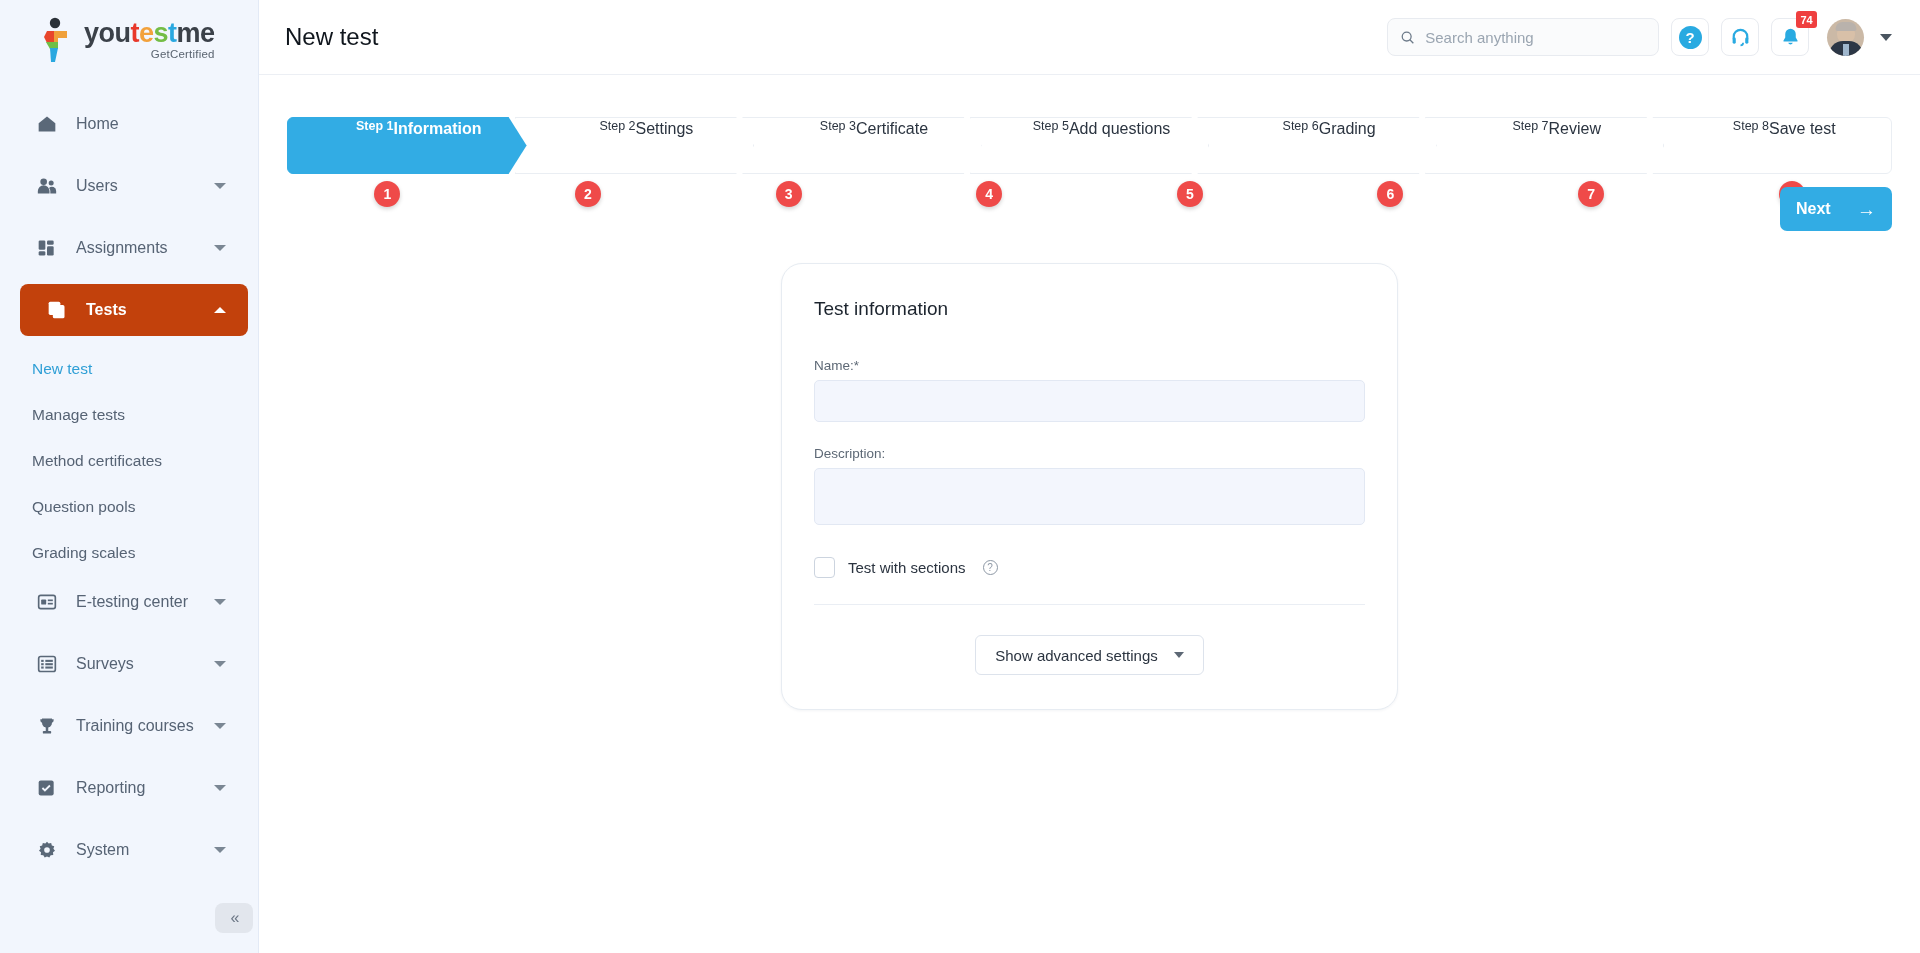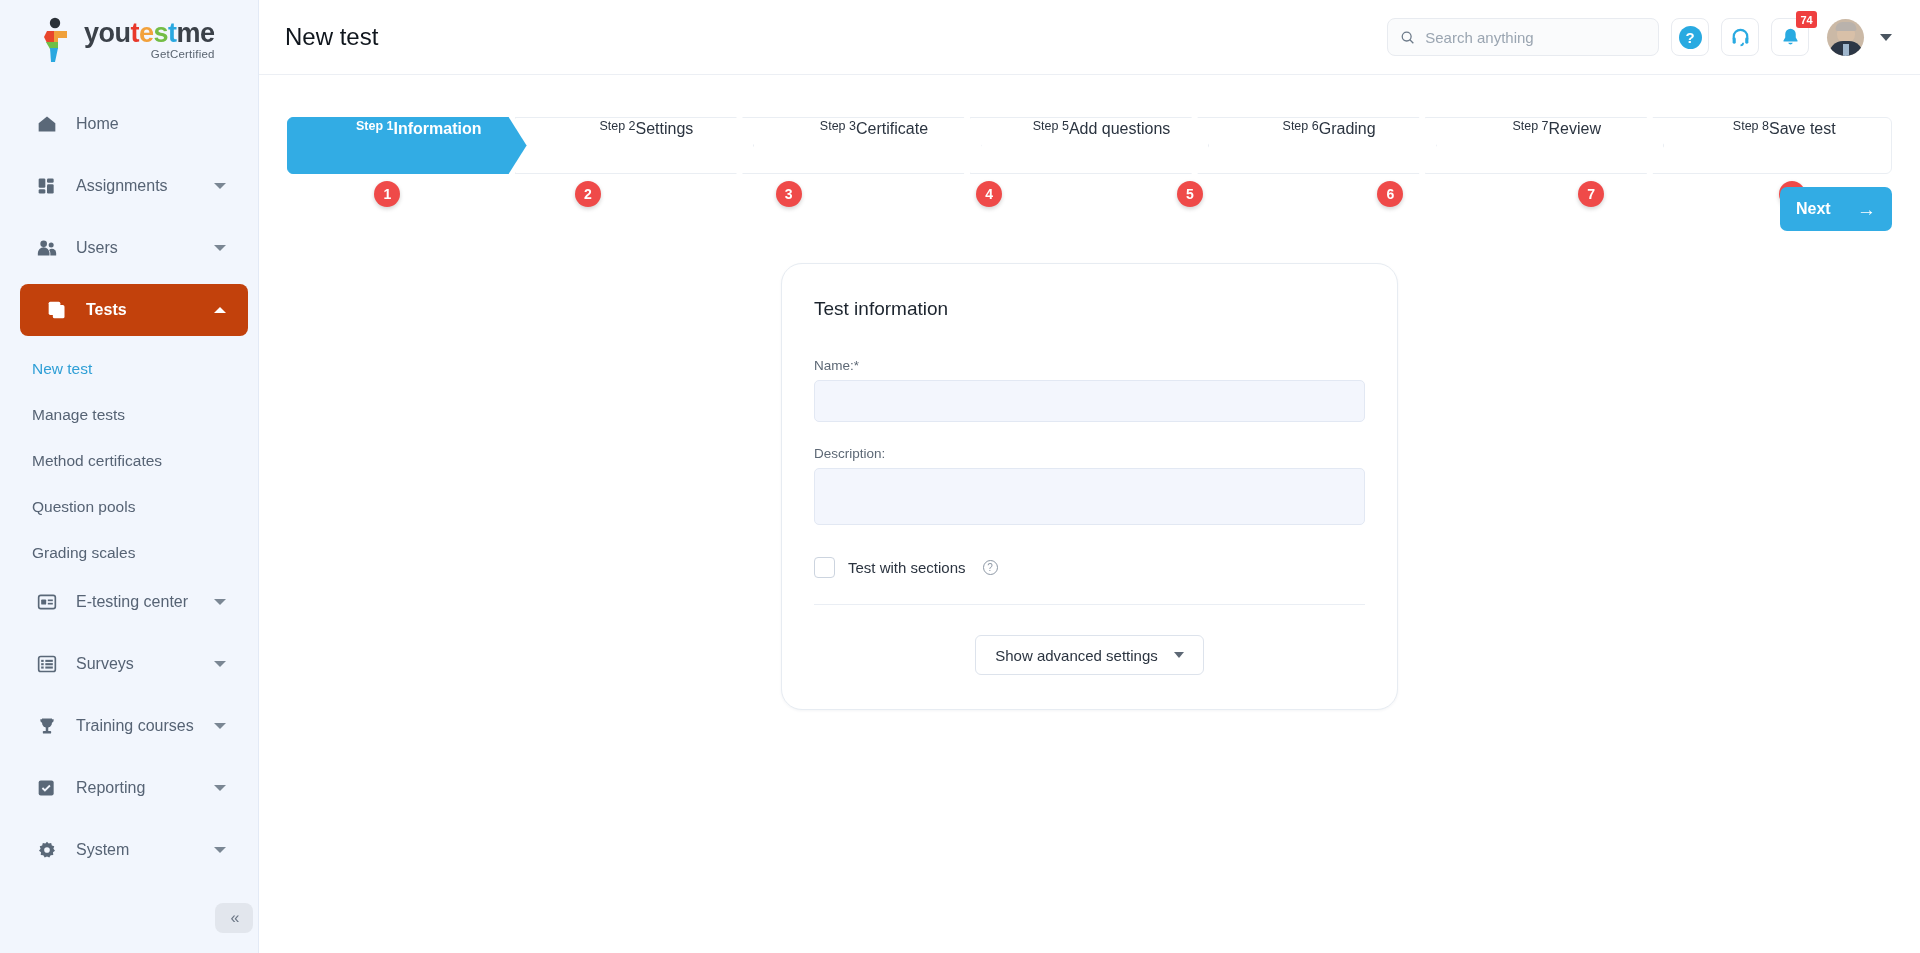--- a/index.html
+++ b/index.html
@@ -358,40 +358,40 @@
           <svg viewBox="0 0 24 24">
               <path d="M12 3 L22 11 L22 21 L2 21 L2 11 Z"></path>
             </svg>
         </span>
         <span class="lbl">Home</span>
       </div>
 
       <div class="nav-item">
         <span class="ico">
           <svg viewBox="0 0 24 24">
+              <circle cx="8" cy="7" r="4"></circle>
+              <circle cx="17" cy="8.5" r="3"></circle>
+              <path d="M1 21 v-3 a6 6 0 0 1 14 0 v3 Z"></path>
+              <path d="M16 21 v-3 a5 5 0 0 0-1.6-3.6 A5 5 0 0 1 23 18 v3 Z"></path>
+            </svg>
+        </span>
+        <span class="lbl">Users</span>
+        <span class="caret"></span>
+      </div>
+
+      <div class="nav-item">
+        <span class="ico">
+          <svg viewBox="0 0 24 24">
               <rect x="2" y="3" width="8" height="11" rx="1.5"></rect>
               <rect x="2" y="16" width="8" height="5" rx="1.5"></rect>
               <rect x="12" y="3" width="8" height="5" rx="1.5"></rect>
               <rect x="12" y="10" width="8" height="11" rx="1.5"></rect>
             </svg>
         </span>
         <span class="lbl">Assignments</span>
-        <span class="caret"></span>
-      </div>
-
-      <div class="nav-item">
-        <span class="ico">
-          <svg viewBox="0 0 24 24">
-              <circle cx="8" cy="7" r="4"></circle>
-              <circle cx="17" cy="8.5" r="3"></circle>
-              <path d="M1 21 v-3 a6 6 0 0 1 14 0 v3 Z"></path>
-              <path d="M16 21 v-3 a5 5 0 0 0-1.6-3.6 A5 5 0 0 1 23 18 v3 Z"></path>
-            </svg>
-        </span>
-        <span class="lbl">Users</span>
         <span class="caret"></span>
       </div>
 
       <div class="nav-item active">
         <span class="ico">
           <svg viewBox="0 0 24 24">
               <rect x="2" y="2" width="14" height="16" rx="2"></rect>
               <rect x="7" y="6" width="14" height="16" rx="2"></rect>
             </svg>
         </span>

